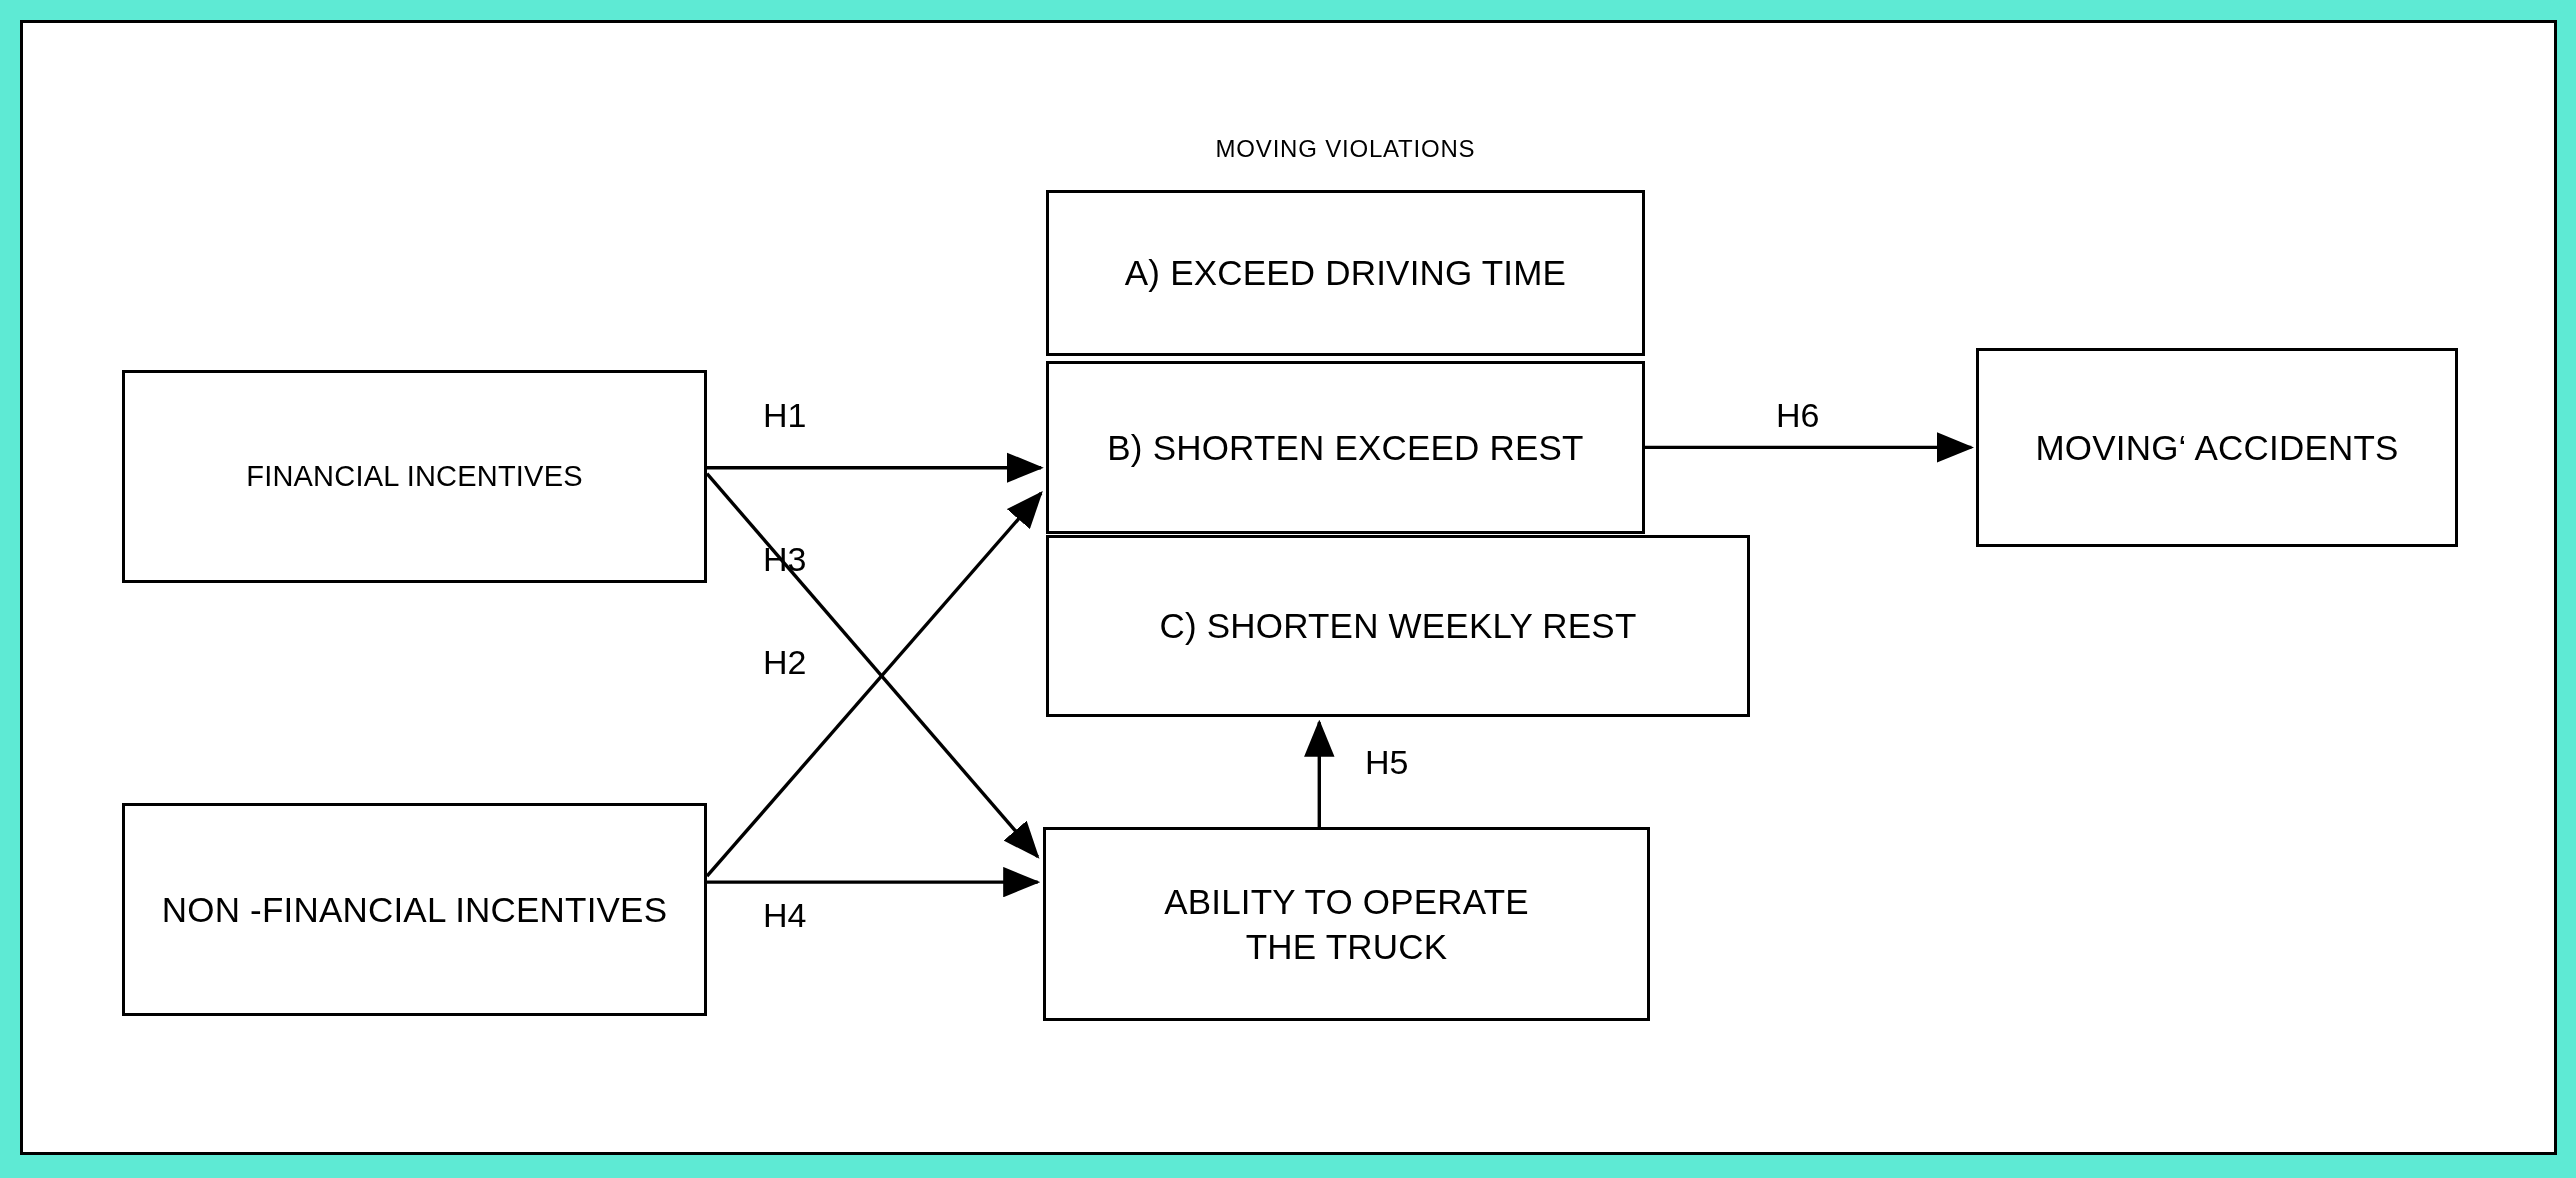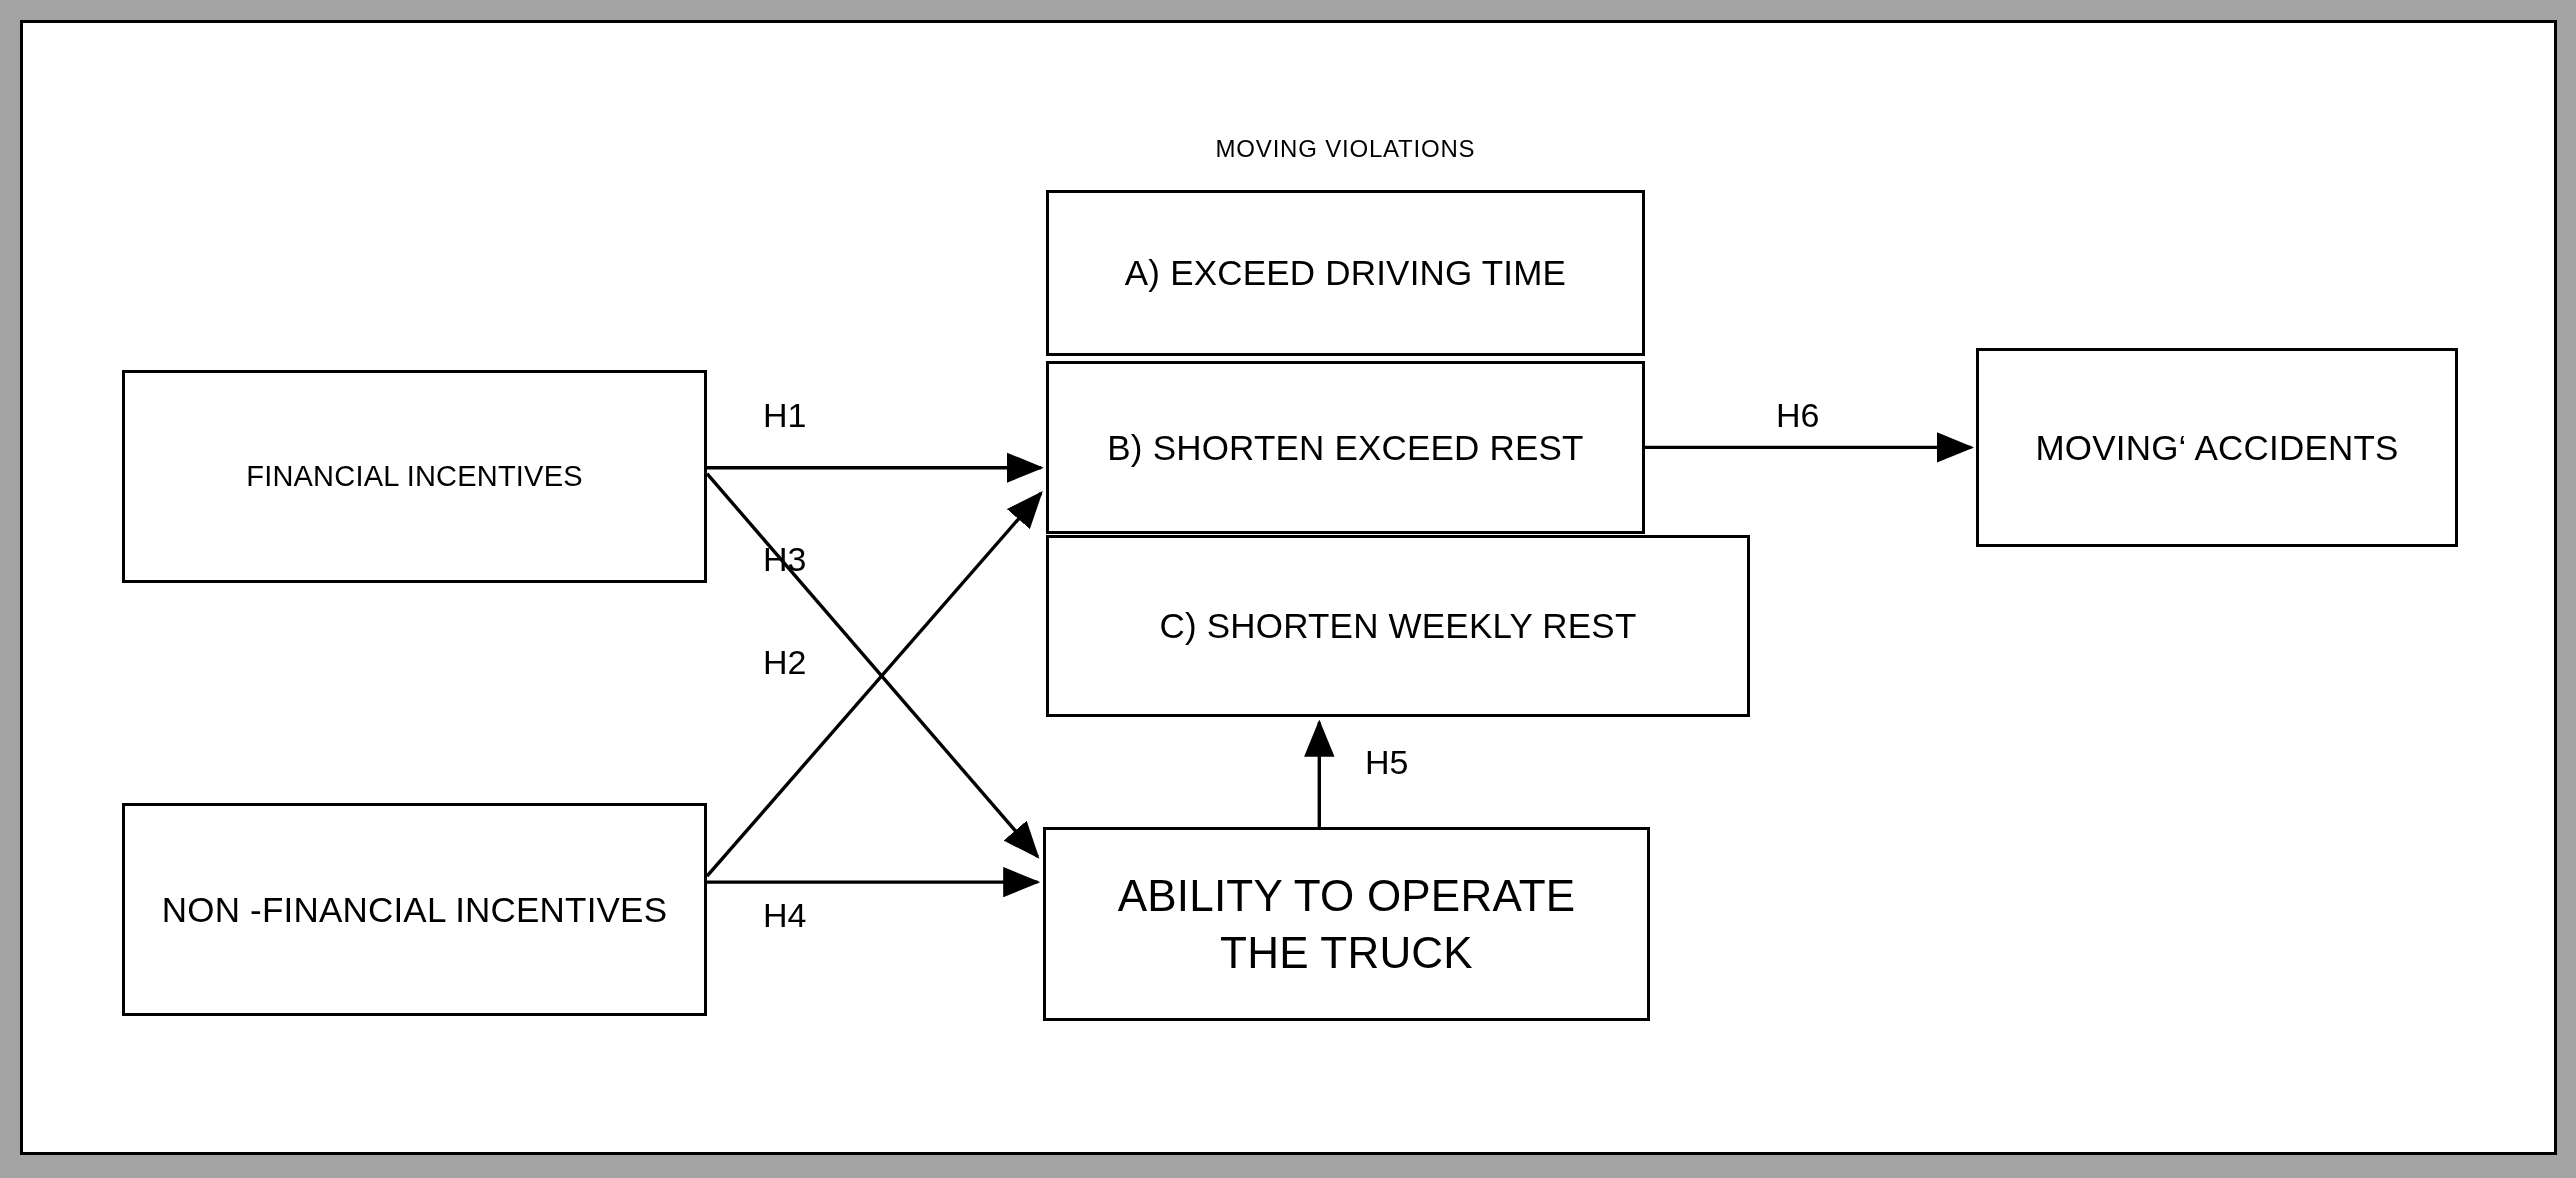--- a/index.html
+++ b/index.html
@@ -9,21 +9,21 @@
     background: #ffffff;
   }
   body {
     font-family: "Liberation Sans", sans-serif;
     -webkit-font-smoothing: antialiased;
   }
   #figure {
     position: relative;
     width: 2576px;
     height: 1179px;
-    background: #a3a3a3;
+    background: #5eead4;
     overflow: hidden;
   }
   #outer-frame {
     position: absolute;
     left: 19.5px;
     top: 19.5px;
     width: 2537px;
     height: 1135px;
     border: 3.4px solid #000000;
     box-sizing: border-box;
@@ -51,21 +51,21 @@
     padding: 0 0;
     box-sizing: border-box;
   }
 
   
   #box-financial        { left: 122px;  top: 370px;  width: 585px;  height: 213px;  font-size: 29px; }
   #box-nonfinancial     { left: 122px;  top: 803px;  width: 585px;  height: 213px;  font-size: 35px; }
   #box-exceed           { left: 1046px; top: 190px;  width: 599px;  height: 166px;  font-size: 35px; }
   #box-daily            { left: 1046px; top: 361px;  width: 599px;  height: 173px;  font-size: 35px; }
   #box-weekly           { left: 1046px; top: 535px;  width: 704px;  height: 182px;  font-size: 35px; }
-  #box-ability          { left: 1043px; top: 827px;  width: 607px;  height: 194px;  font-size: 44px; }
+  #box-ability          { left: 1043px; top: 827px;  width: 607px;  height: 194px;  font-size: 35px; }
   #box-accidents        { left: 1976px; top: 348px;  width: 482px;  height: 199px;  font-size: 35px; }
 
   
   #caption-moving-violations {
     position: absolute;
     left: 1046px;
     top: 135px;
     width: 599px;
     text-align: center;
     font-size: 24px;

